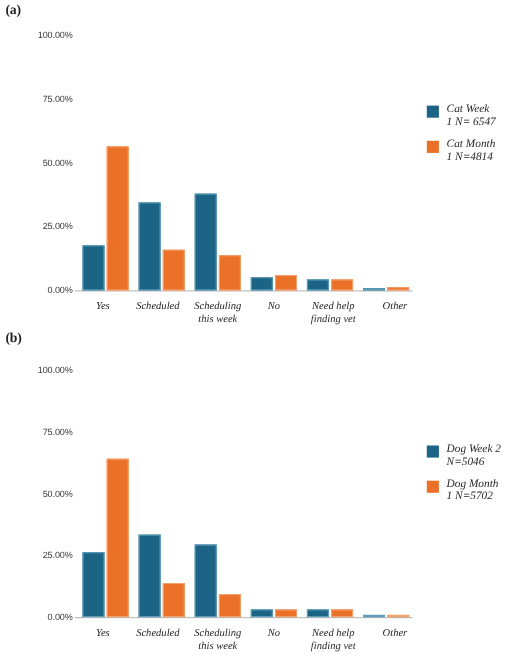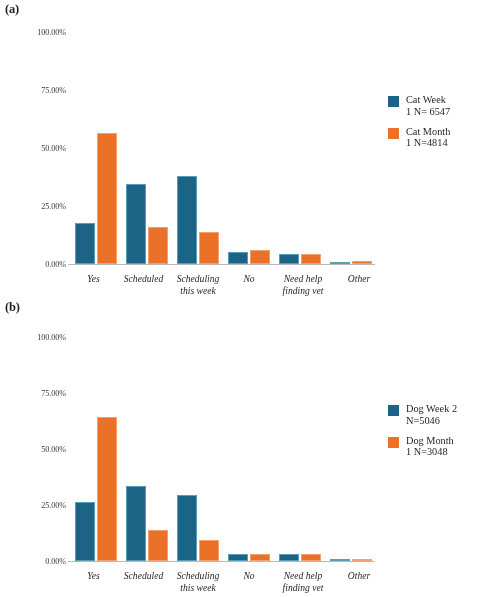--- a/index.html
+++ b/index.html
@@ -36,21 +36,21 @@
     width: 479px;
     height: 298px;
   }
   
   .ytick {
     position: absolute;
     right: 0;
     width: 62px;
     text-align: right;
     font-size: 8.2px;
-    font-family: Liberation Serif, serif;
+    font-family: Liberation Sans, sans-serif;
     color: #3a3a3a;
     letter-spacing: -0.1px;
     transform: translateY(-50%);
     white-space: nowrap;
   }
   .ytick-wrap {
     position: absolute;
     left: 0px;
     top: 0;
     width: 66px;
@@ -110,20 +110,21 @@
     margin-right: 7px;
   }
   .swatch.blue { background: #1b6485; }
   .swatch.orange { background: #ea7127; }
   .legend-label {
     font-size: 10.3px;
     font-family: "Liberation Serif", serif;
     line-height: 11.8px;
     color: #231f20;
     white-space: pre-line;
+    font-style: italic;
   }
 </style>
 </head>
 <body>
 
 <div class="panel">
   <div class="panel-letter">(a)</div>
 
   <div class="plot">
     <div class="ytick-wrap">
@@ -245,17 +246,17 @@
 
     <div class="legend" style="left:388px; top:105px; width:95px;">
       <div class="legend-row">
         <div class="swatch blue"></div>
         <div class="legend-label">Dog Week 2
 N=5046</div>
       </div>
       <div class="legend-row">
         <div class="swatch orange"></div>
         <div class="legend-label">Dog Month
-1 N=3048</div>
+1 N=5702</div>
       </div>
     </div>
   </div>
 </div>
 
 </body></html>

